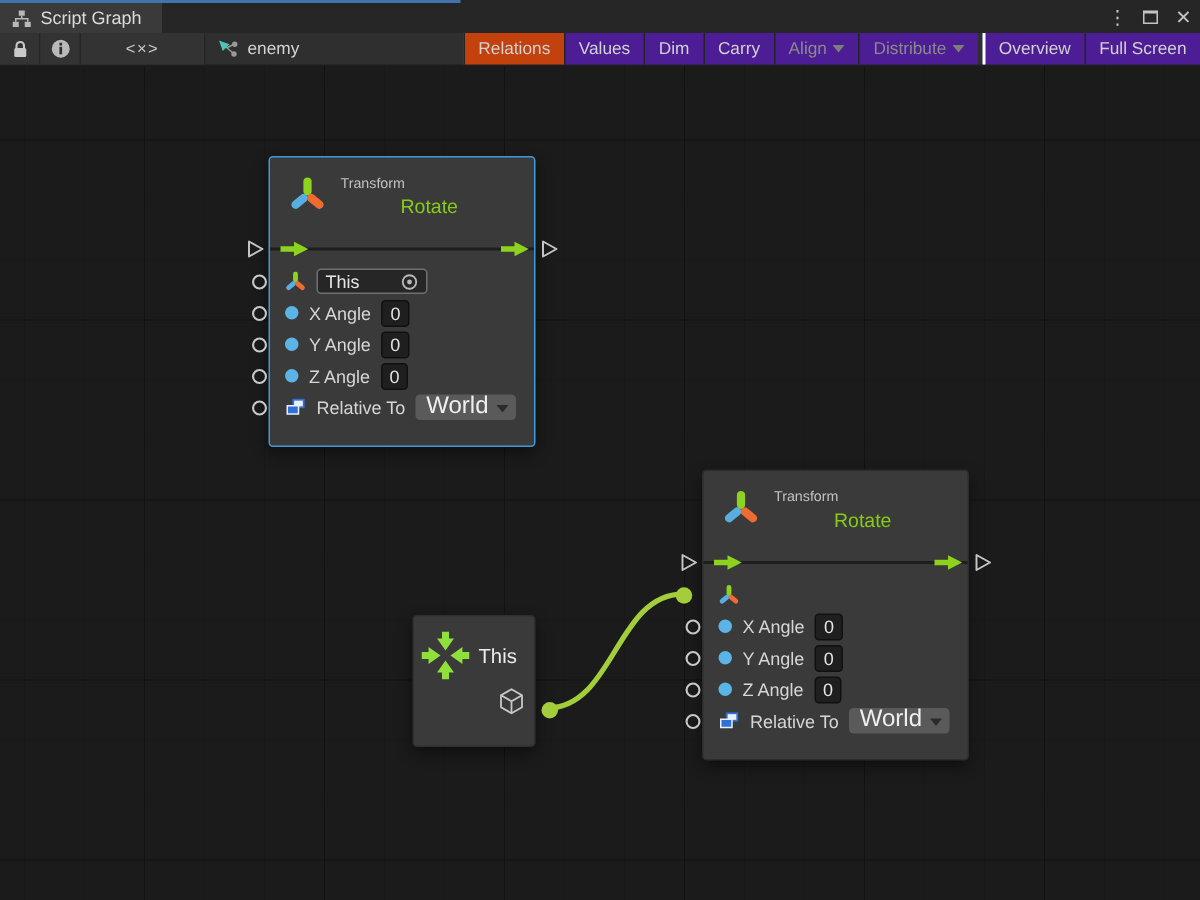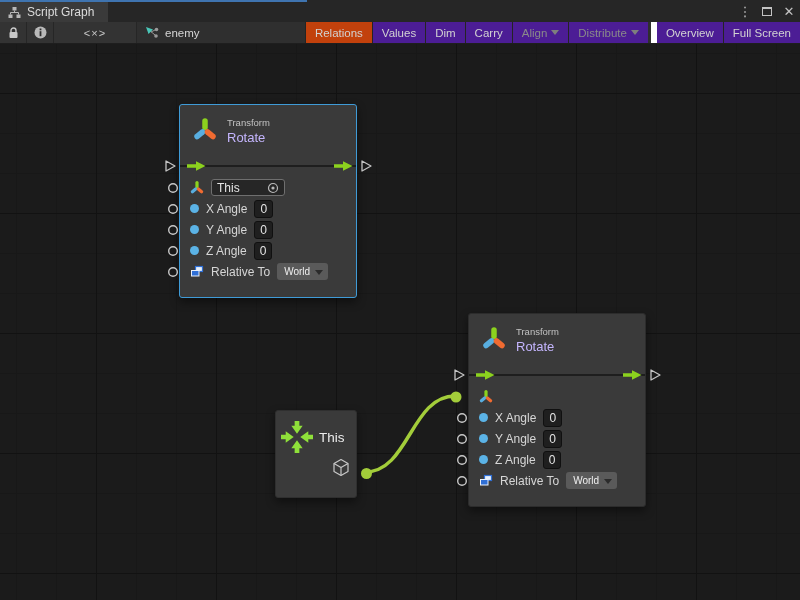--- a/index.html
+++ b/index.html
@@ -28,21 +28,21 @@
   .tb-crumb { display:flex; align-items:center; gap:5px; padding:0 10px 0 8px; font-size:11.5px; color:#D4D4D4; }
   .tb-zoom { display:flex; align-items:center; gap:8px; padding-left:40px; font-size:11.5px; color:#C6C6C6; }
   .zoom-track { position:relative; width:95px; height:1px; background:#8A8A8A; }
   .zoom-handle { position:absolute; top:-5px; left:84px; width:11px; height:11px; border-radius:50%; background:#909090; }
   .tb-spacer { flex:1; }
   .tb-right { display:flex; align-items:stretch; }
   .tb-text-btn { display:flex; align-items:center; gap:4px; padding:0 9px; font-size:11.5px; color:#D2D2D2;
                  border-left:1px solid #242424; background:#4c1d95; white-space:nowrap; }
   .tb-text-btn.active { background:#c2410c; }
   .tb-text-btn.disabled { color:#8A8A8A; }
-  .tb-text-btn.group-gap { margin-left:3px; border-left:6px solid #ffffff; }
+  .tb-text-btn.group-gap { margin-left:3px; border-left:2px solid #ffffff; }
   .caret-down { width:0; height:0; border-left:4px solid transparent; border-right:4px solid transparent; border-top:5px solid #7E7E7E; }
 
   
   .canvas { position:relative; flex:1; background-color:var(--canvas-bg);
     background-image:
       linear-gradient(#121212 1px, transparent 1px),
       linear-gradient(90deg, #121212 1px, transparent 1px),
       linear-gradient(#181818 1px, transparent 1px),
       linear-gradient(90deg, #181818 1px, transparent 1px);
     background-size:120px 120px,120px 120px,40px 40px,40px 40px;
@@ -51,35 +51,35 @@
   }
   .wire-layer { position:absolute; left:0; top:0; width:800px; height:556px; pointer-events:none; }
   .wire { stroke:var(--wire-green); stroke-width:3.5; fill:none; }
 
   
   .unit { position:absolute; width:178px; background:var(--node-bg); border:1px solid #2C2C2C; border-radius:3px;
           box-shadow:0 4px 10px rgba(0,0,0,.45); color:#E0E0E0; }
   .unit.selected { border:1.5px solid var(--selection-blue); }
   .unit-header { height:50px; padding:12px 12px 0; display:flex; gap:9px; }
   .unit-titles .cat { font-size:9.5px; color:#C2C2C2; margin-bottom:2px; }
-  .unit-titles .name { font-size:13px; color:#c4b5fd; }
+  .unit-titles .name { font-size:13px; color:#84cc16;margin-left:40px; }
   .flow-row { height:22px; position:relative; }
   .flow-sep { position:absolute; left:0; right:0; top:10px; height:1.5px; background:#1E1E1E; }
   .flow-arrow { position:absolute; top:5px; }
   .flow-arrow.in { left:6px; } .flow-arrow.out { right:2px; }
   .arrow-path { fill:var(--flow-green); }
   .unit-body { padding-bottom:15px; }
   .port-row { height:21px; display:flex; align-items:center; gap:7px; padding:0 10px; font-size:12px; color:#D6D6D6; }
   .value-dot { width:9px; height:9px; border-radius:50%; background:var(--value-port-blue); flex:0 0 9px; }
   .value-box { background:#1F1F1F; border:1px solid #101010; border-radius:3px; padding:1px 5px; font-size:12px; color:#E4E4E4; line-height:14px; }
   .this-field { width:74px; height:17px; background:#262626; border:1px solid #6F6F6F; border-radius:3px;
                 display:flex; align-items:center; padding:0 5px; gap:4px; font-size:12px; color:#E6E6E6; }
   .this-field .picker { margin-left:auto; display:flex; }
-  .dropdown { position:relative; height:17px; background:#5A5A5A; border-radius:3px; display:flex; align-items:center;
-              padding:0 18px 0 7px; font-size:10px; color:#EFEFEF; }
+  .dropdown { position:relative; height:17px; background:#5A5A5A; border-radius:3px; display:flex; align-items:flex-end;
+              padding:0 18px 0 7px; font-size:16px; color:#EFEFEF; }
   .dropdown::after { content:""; position:absolute; right:5px; top:6.5px; width:0; height:0;
                      border-left:4px solid transparent; border-right:4px solid transparent; border-top:5px solid #2B2B2B; }
   .ext-port { position:absolute; }
 
   
   .self-unit { position:absolute; left:275px; top:366px; width:82px; height:88px; background:var(--node-bg);
                border:1px solid #2F2F2F; border-radius:3px; box-shadow:0 4px 10px rgba(0,0,0,.45); }
   .self-label { position:absolute; left:43px; top:19px; font-size:13.5px; color:#ECECEC; }
 </style>
 </head>

